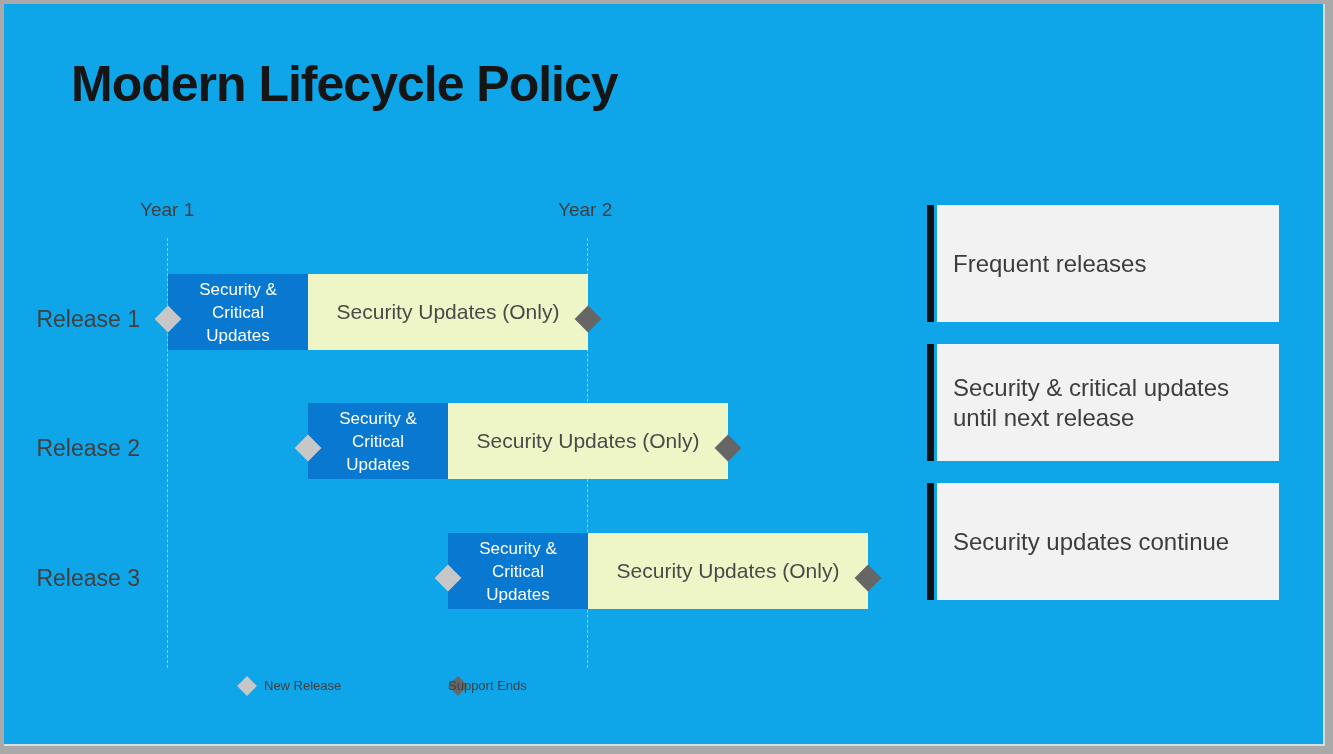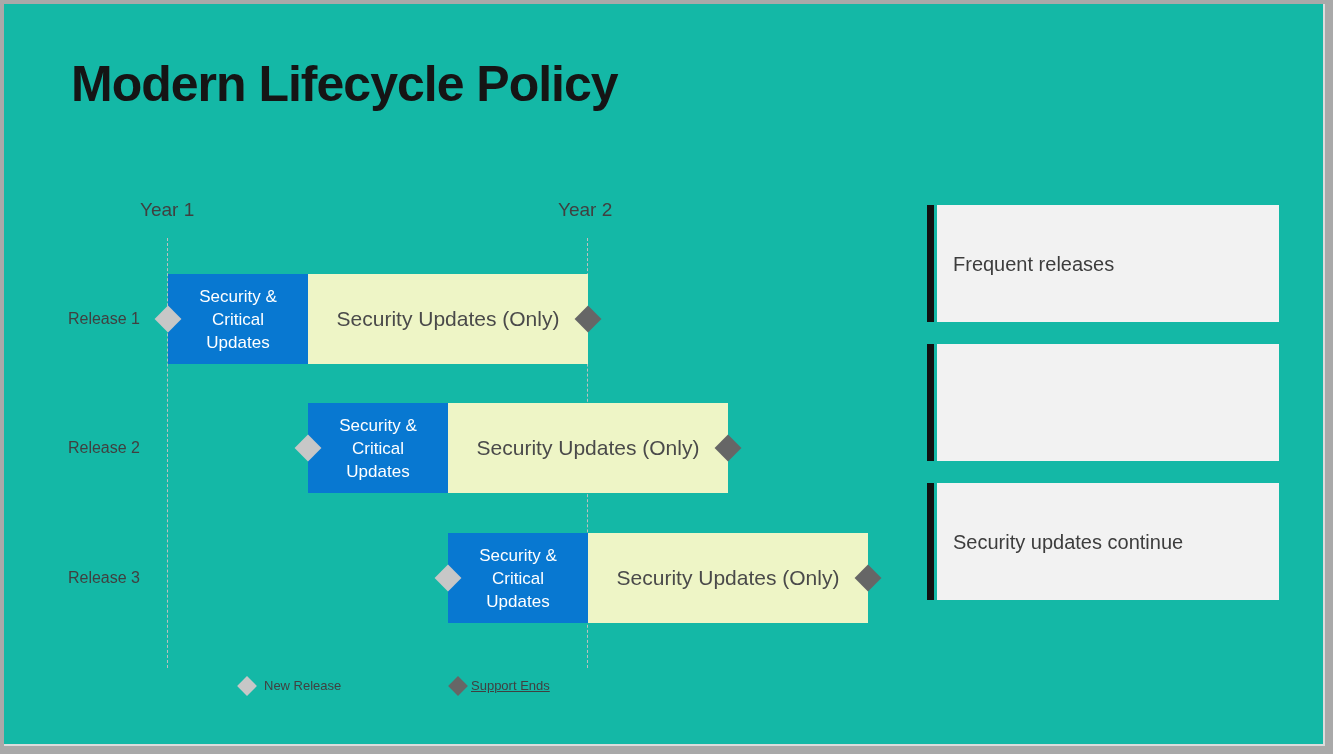--- a/index.html
+++ b/index.html
@@ -6,21 +6,21 @@
   body { font-family: "Liberation Sans", sans-serif; }
 
   .frame {
     position: relative;
     width: 1333px;
     height: 754px;
     box-sizing: border-box;
     border: 4px solid #a9a9a9;
     border-right-width: 8px;
     border-bottom-width: 8px;
-    background: #14b8a6;
+    background: #0ea5e9;
     box-shadow: inset -2px -2px 0 #dcdcdc;
     overflow: hidden;
   }
 
   .slide-title {
     position: absolute;
     left: 67px;
     top: 52px;
     margin: 0;
     font-size: 50px;
@@ -49,32 +49,32 @@
     border-left: 1px dashed #bfbfbf;
   }
   .vline-1 { left: 163px; }
   .vline-2 { left: 583px; }
 
   .row-label {
     position: absolute;
     left: 20px;
     width: 116px;
     text-align: right;
-    font-size: 16px;
+    font-size: 23px;
     line-height: 22px;
     color: #404040;
     white-space: nowrap;
   }
   .rl-1 { top: 304px; }
   .rl-2 { top: 433px; }
   .rl-3 { top: 563px; }
 
   .bar {
     position: absolute;
-    height: 90px;
+    height: 76px;
     display: flex;
     align-items: center;
     justify-content: center;
     text-align: center;
   }
   .bar.blue   { background: #0878d1; color: #ffffff; }
   .bar.yellow { background: #eef5c6; color: #4a4a4a; font-size: 21px; }
 
   .blue-lines { font-size: 17px; line-height: 23px; }
   .blue-lines span { display: block; }
@@ -107,21 +107,21 @@
 
   .legend-label {
     position: absolute;
     top: 671px;
     font-size: 13px;
     line-height: 22px;
     color: #404040;
     white-space: nowrap;
   }
   .ll-new     { left: 260px; }
-  .ll-support { left: 467px; text-decoration: underline; }
+  .ll-support { left: 444px; }
 
   .callout {
     position: absolute;
     left: 923px;
     width: 352px;
     height: 117px;
     display: flex;
   }
   .c-1 { top: 201px; }
   .c-2 { top: 340px; }
@@ -135,21 +135,21 @@
   .callout-body {
     flex: 1;
     margin-left: 3px;
     background: #f2f2f2;
     display: flex;
     flex-direction: column;
     justify-content: center;
     padding: 0 8px 0 16px;
   }
   .callout-line {
-    font-size: 20px;
+    font-size: 24px;
     line-height: 30px;
     color: #3d3d3d;
   }
 </style>
 </head>
 <body>
 
 <div class="frame">
 
   <h1 class="slide-title">Modern Lifecycle Policy</h1>
@@ -215,20 +215,22 @@
   <div class="callout c-1">
     <div class="callout-bar"></div>
     <div class="callout-body">
       <div class="callout-line">Frequent releases</div>
     </div>
   </div>
 
   <div class="callout c-2">
     <div class="callout-bar"></div>
     <div class="callout-body">
+      <div class="callout-line">Security &amp; critical updates</div>
+      <div class="callout-line">until next release</div>
     </div>
   </div>
 
   <div class="callout c-3">
     <div class="callout-bar"></div>
     <div class="callout-body">
       <div class="callout-line">Security updates continue</div>
     </div>
   </div>
 

